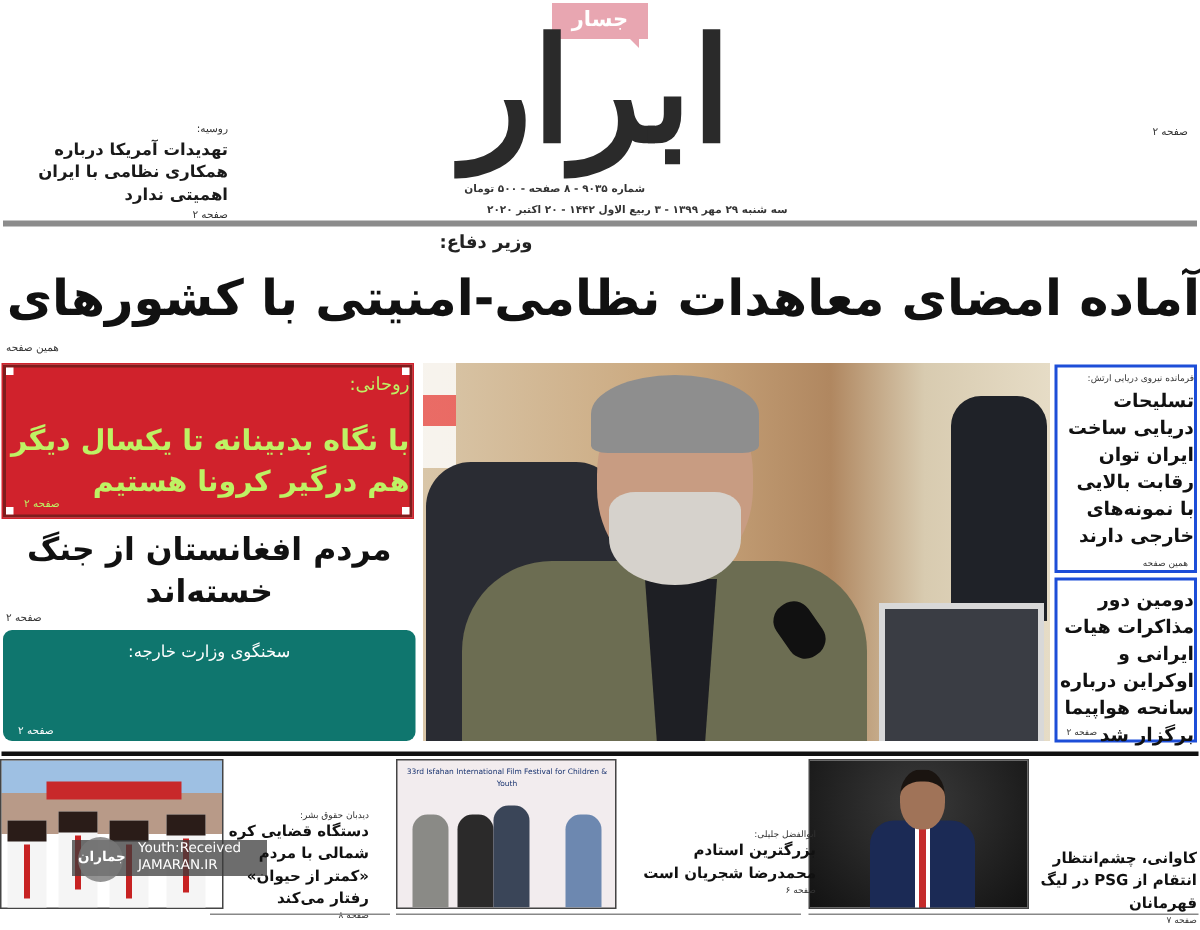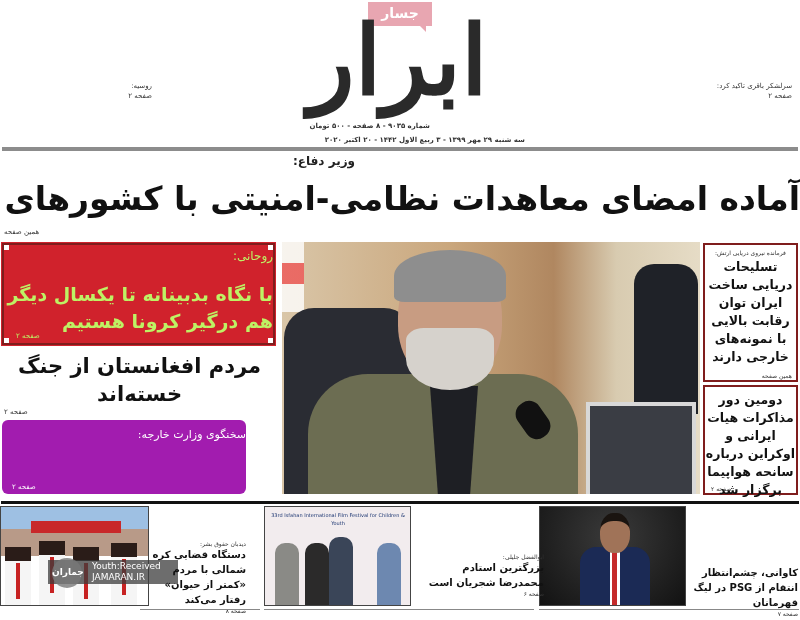--- a/index.html
+++ b/index.html
@@ -33,40 +33,40 @@
   .red-box .kicker { font-size: 12px; margin-top: 4px; }
   .red-box .headline { font-size: 19px; font-weight: bold; line-height: 27px; margin-top: 18px; }
   .red-box .page { position: absolute; left: 12px; bottom: 3px; font-size: 7px; }
   .corner { position: absolute; width: 5px; height: 5px; background: #fff; }
 
   .afghan { position: absolute; left: 2px; top: 352px; width: 275px; text-align: center; }
   .afghan .kicker { font-size: 10px; color: #333; }
   .afghan .headline { font-size: 21px; font-weight: bold; line-height: 28px; color: #111; }
   .afghan .page { text-align: left; font-size: 7px; color: #333; padding-left: 2px; }
 
-  .green-box { position: absolute; left: 2px; top: 420px; width: 244px; height: 74px; background: #a21caf; border-radius: 6px; color: #fff; text-align: right; }
+  .green-box { position: absolute; left: 2px; top: 420px; width: 275px; height: 74px; background: #0f766e; border-radius: 6px; color: #fff; text-align: center; }
   .green-box .kicker { font-size: 11px; margin-top: 8px; }
   .green-box .headline { font-size: 20px; font-weight: bold; line-height: 28px; margin-top: 2px; }
   .green-box .page { position: absolute; left: 10px; bottom: 3px; font-size: 7px; }
 
   
   .main-photo { position: absolute; left: 282px; top: 242px; width: 418px; height: 252px; overflow: hidden; background: linear-gradient(90deg, #d9c6a8 0%, #caa77d 40%, #b08760 65%, #d8cbb0 80%, #e6dcc6 100%); }
   .mp-flag { position: absolute; left: 0; top: 0; width: 22px; height: 70px; background: linear-gradient(180deg,#fff 0 30%,#e55 30% 60%,#fff 60%); opacity: .8; }
   .mp-chair { position: absolute; left: 2px; top: 66px; width: 130px; height: 190px; background: #2a2c33; border-radius: 30px 30px 0 0; }
   .mp-chair2 { position: absolute; right: 2px; top: 22px; width: 64px; height: 150px; background: #1f2228; border-radius: 20px 20px 0 0; }
   .mp-head { position: absolute; left: 116px; top: 12px; width: 104px; height: 130px; background: #c89c82; border-radius: 48% 48% 45% 45%; }
   .mp-hair { position: absolute; left: 112px; top: 8px; width: 112px; height: 52px; background: #8e8e8e; border-radius: 50% 50% 10% 10%; }
   .mp-beard { position: absolute; left: 124px; top: 86px; width: 88px; height: 62px; background: #d6d2cc; border-radius: 20% 20% 50% 50%; }
   .mp-body { position: absolute; left: 26px; top: 132px; width: 270px; height: 130px; background: #6c6d52; border-radius: 60px 60px 0 0; }
   .mp-collar { position: absolute; left: 132px; top: 144px; width: 80px; height: 110px; background: #1e1f24; clip-path: polygon(20% 0, 80% 0, 70% 100%, 30% 100%); }
   .mp-mic { position: absolute; left: 238px; top: 158px; width: 26px; height: 40px; background: #111; border-radius: 12px; transform: rotate(-35deg); }
   .mp-monitor { position: absolute; right: 4px; top: 160px; width: 110px; height: 96px; background: #3a3d44; border: 4px solid #d8d8d8; }
 
   
-  .right-box { position: absolute; left: 703px; top: 243px; width: 95px; border: 2px solid #7f1d1d; background: #fff; text-align: center; }
+  .right-box { position: absolute; left: 703px; top: 243px; width: 95px; border: 2px solid #1d4ed8; background: #fff; text-align: right; }
   .rb1 { top: 243px; height: 139px; }
   .rb2 { top: 385px; height: 110px; }
   .right-box .kicker { font-size: 6px; color: #333; margin-top: 4px; }
   .right-box .headline { font-size: 12.5px; font-weight: bold; line-height: 18px; color: #111; margin-top: 2px; }
   .right-box .page { position: absolute; font-size: 6px; color: #333; }
   .rb1 .page { right: 4px; bottom: 1px; }
   .rb2 .page { left: 6px; bottom: 1px; }
 
   .rule-black { position: absolute; left: 1px; top: 501px; width: 798px; height: 3px; background: #111; }
 
@@ -102,25 +102,25 @@
 </head>
 <body>
 
 <div class="masthead">
   <div class="logo-tag">جسار</div>
   <div class="logo">ابرار</div>
   <div class="issue-line">شماره ۹۰۳۵ - ۸ صفحه - ۵۰۰ تومان</div>
   <div class="date-line">سه شنبه ۲۹ مهر ۱۳۹۹ - ۳ ربیع الاول ۱۴۴۲ - ۲۰ اکتبر ۲۰۲۰</div>
 
   <div class="side-teaser teaser-right">
-    <div class="kicker">سرلشکر باقری تاکید کرد:</div>
     <div class="page">صفحه ۲</div>
   </div>
   <div class="side-teaser teaser-left">
     <div class="kicker">روسیه:</div>
+    <div class="headline">تهدیدات آمریکا درباره همکاری نظامی با ایران اهمیتی ندارد</div>
     <div class="page">صفحه ۲</div>
   </div>
 </div>
 <div class="rule-gray"></div>
 
 <div class="main-kicker">وزیر دفاع:</div>
 <div class="main-headline">آماده امضای معاهدات نظامی-امنیتی با کشورهای خلیج فارس هستیم</div>
 <div class="main-page">همین صفحه</div>
 
 <div class="red-box">

